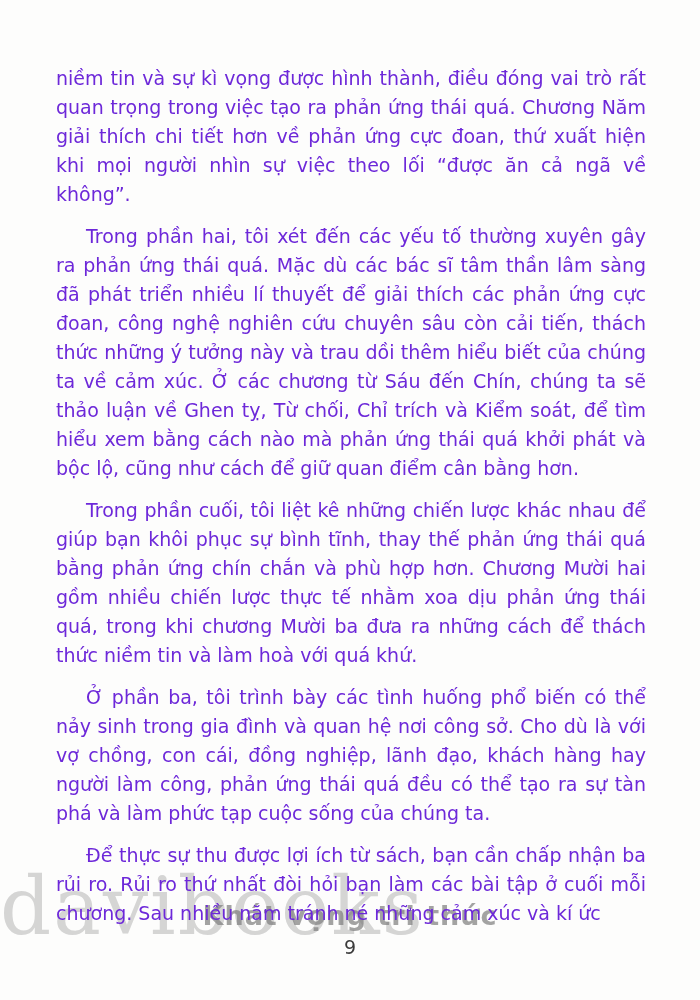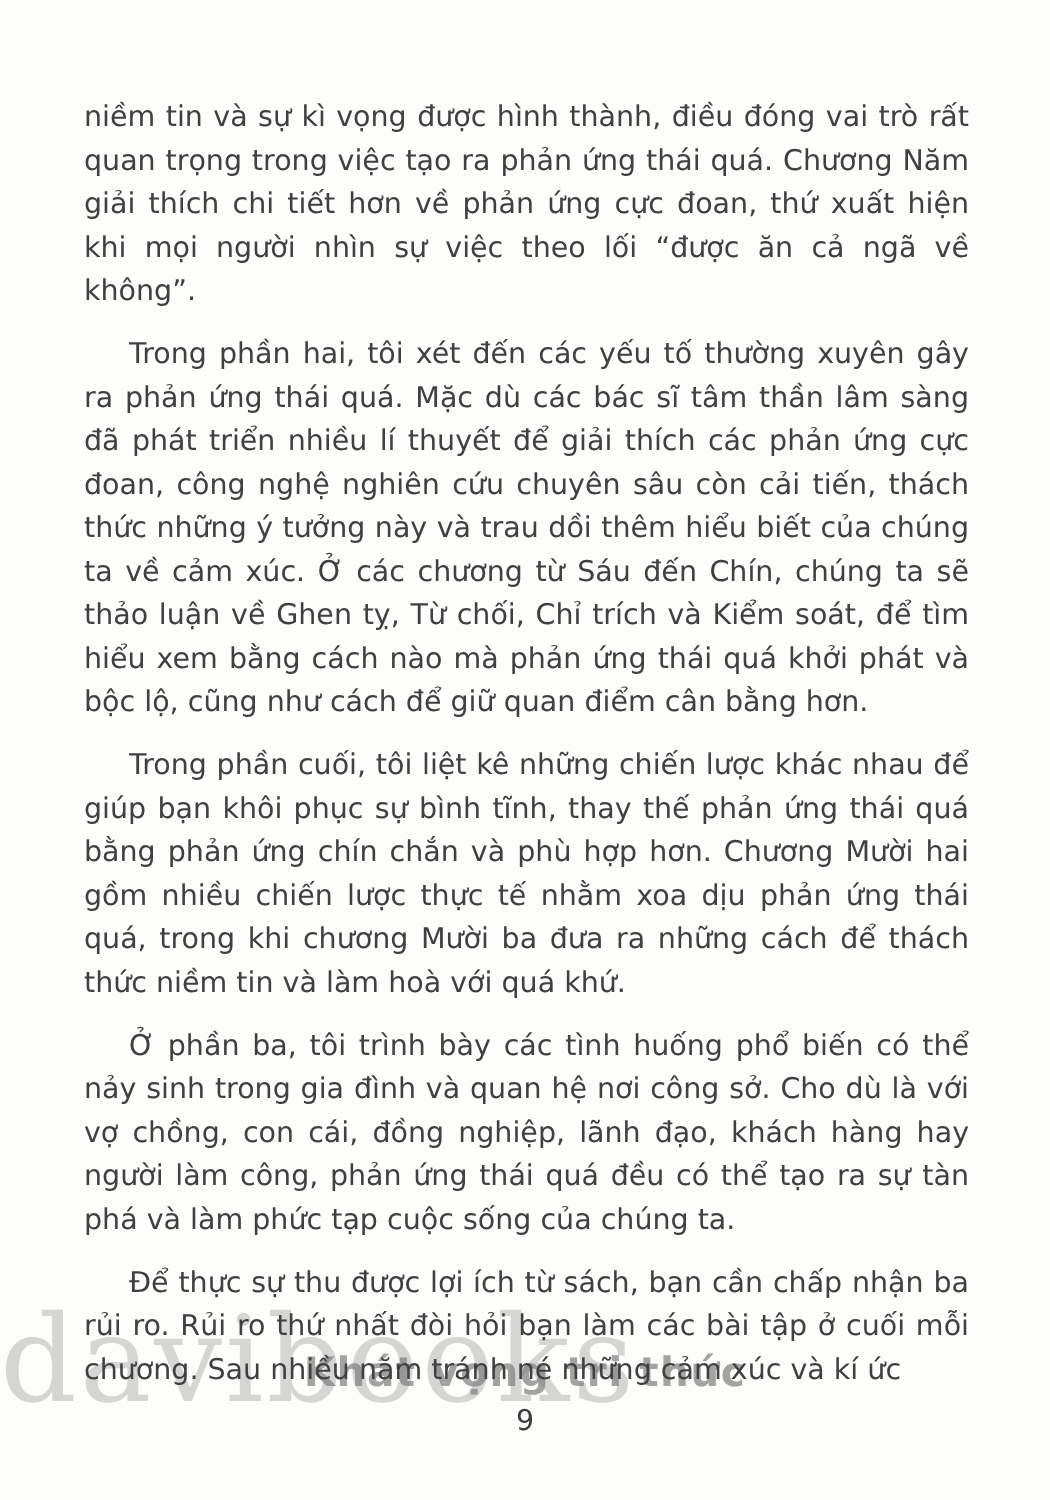--- a/index.html
+++ b/index.html
@@ -16,21 +16,21 @@
     }
     .page {
       position: absolute;
       inset: 0;
     }
     .text-block {
       position: absolute;
       left: 56px;
       right: 54px;
       top: 64px;
-      color: #404040;
+      color: #6d28d9;
       font-size: 19px;
       line-height: 29px;
       text-align: justify;
       z-index: 2;
     }
     .para {
       margin: 0 0 13px 0;
       text-indent: 30px;
     }
     .para.no-indent {

